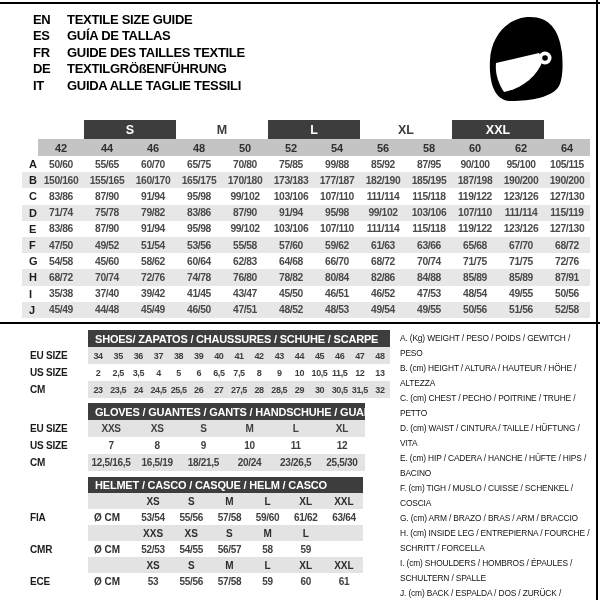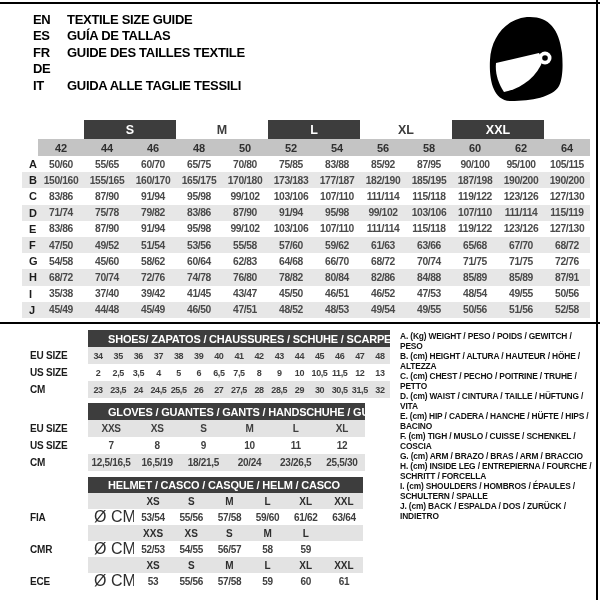--- a/index.html
+++ b/index.html
@@ -30,31 +30,31 @@
   .divider{position:absolute;top:322px;left:0;width:600px;height:1.5px;background:#000}
 
   .sub,.helm-grid{position:absolute;display:grid}
   #shoes{left:22px;top:330px;width:368px;grid-template-columns:66px repeat(15,1fr);
          grid-template-rows:17px;grid-auto-rows:17px}
   #gloves{left:22px;top:403px;width:343px;grid-template-columns:66px repeat(6,1fr);
           grid-template-rows:17px;grid-auto-rows:17px}
   #helm{left:22px;top:477px;width:341px;grid-template-columns:66px 46px repeat(6,1fr);
         grid-template-rows:16px;grid-auto-rows:16px}
   .bar{background:#3d3d3d;color:#fff;font-weight:700;font-size:11px;justify-content:flex-start;
-       padding-left:20px;letter-spacing:-0.2px}
+       padding-left:7px;letter-spacing:-0.2px}
   .sublabel{font-weight:700;font-size:10px;justify-content:flex-start;padding-left:8px;
             letter-spacing:-0.2px;color:#1c1c1c}
   .subval{font-weight:700;font-size:10px;color:#3f3f3f;letter-spacing:-0.3px}
   #shoes .subval{font-size:9px;letter-spacing:-0.4px}
   .sstripe{background:#e3e3e3}
   .hsz{font-weight:700;font-size:10px;color:#2e2e2e}
-  .hunit{font-weight:400;font-size:16px;justify-content:flex-start;padding-left:6px;color:#2e2e2e}
+  .hunit{font-weight:700;font-size:10px;justify-content:flex-start;padding-left:6px;color:#2e2e2e}
 
   .legend{position:absolute;left:400px;top:331px;width:194px}
-  .legend-item{font-weight:700;font-size:8.4px;line-height:10px;letter-spacing:-0.15px;color:#111}
+  .legend-item{font-weight:400;font-size:8.4px;line-height:15px;letter-spacing:-0.15px;color:#111}
 </style>
 </head>
 <body>
 
 <div class="page">
   <div class="top-rule"></div>
   <div class="right-rule"></div>
 
   <div class="langs" id="langs">
       <div class="lang-row">
@@ -64,20 +64,21 @@
       <div class="lang-row">
         <div class="lang-code">ES</div>
         <div class="lang-text">GUÍA DE TALLAS</div>
       </div>
       <div class="lang-row">
         <div class="lang-code">FR</div>
         <div class="lang-text">GUIDE DES TAILLES TEXTILE</div>
       </div>
       <div class="lang-row">
         <div class="lang-code">DE</div>
+        <div class="lang-text">TEXTILGRÖßENFÜHRUNG</div>
       </div>
       <div class="lang-row">
         <div class="lang-code">IT</div>
         <div class="lang-text">GUIDA ALLE TAGLIE TESSILI</div>
       </div>
     </div>
 
   <div class="helmet">
     <svg width="80" height="90" viewBox="0 0 80 88" xmlns="http://www.w3.org/2000/svg">
       <path d="M44 2 C 21 2 5 22 4 45 C 3 62 6 86 25 86 C 45 86 67 82 73 71 C 77 63 77 49 76 38 C 73 14 63 2 44 2 Z" fill="#000"></path>
@@ -109,21 +110,21 @@
       <div class="cell band">60</div>
       <div class="cell band">62</div>
       <div class="cell band">64</div>
       <div class="cell rl">A</div>
       <div class="cell val">50/60</div>
       <div class="cell val">55/65</div>
       <div class="cell val">60/70</div>
       <div class="cell val">65/75</div>
       <div class="cell val">70/80</div>
       <div class="cell val">75/85</div>
-      <div class="cell val">83/88</div>
+      <div class="cell val">99/88</div>
       <div class="cell val">85/92</div>
       <div class="cell val">87/95</div>
       <div class="cell val">90/100</div>
       <div class="cell val">95/100</div>
       <div class="cell val">105/115</div>
       <div class="cell rl stripe">B</div>
       <div class="cell val stripe">150/160</div>
       <div class="cell val stripe">155/165</div>
       <div class="cell val stripe">160/170</div>
       <div class="cell val stripe">165/175</div>

